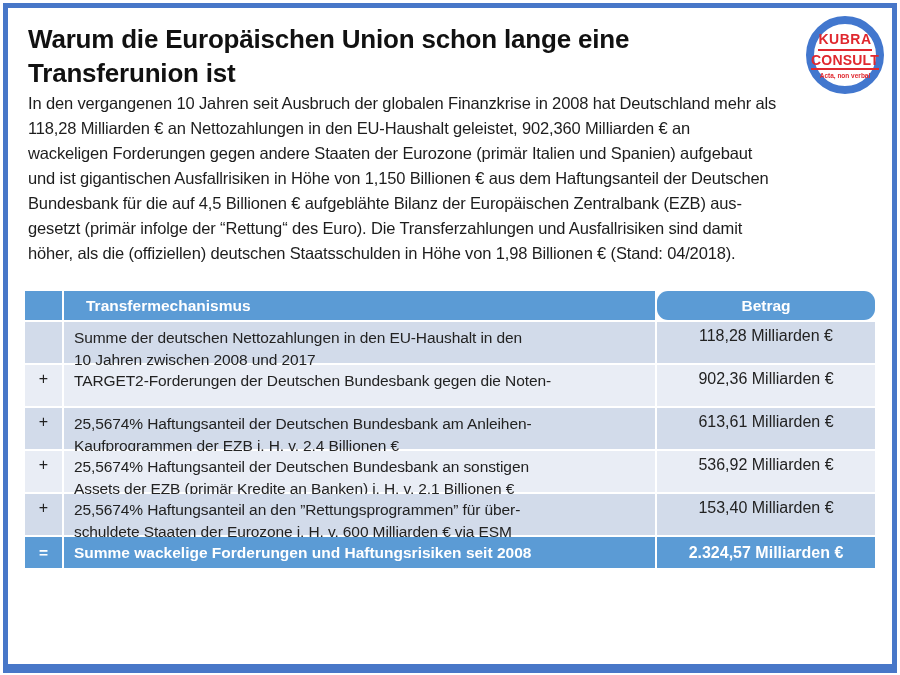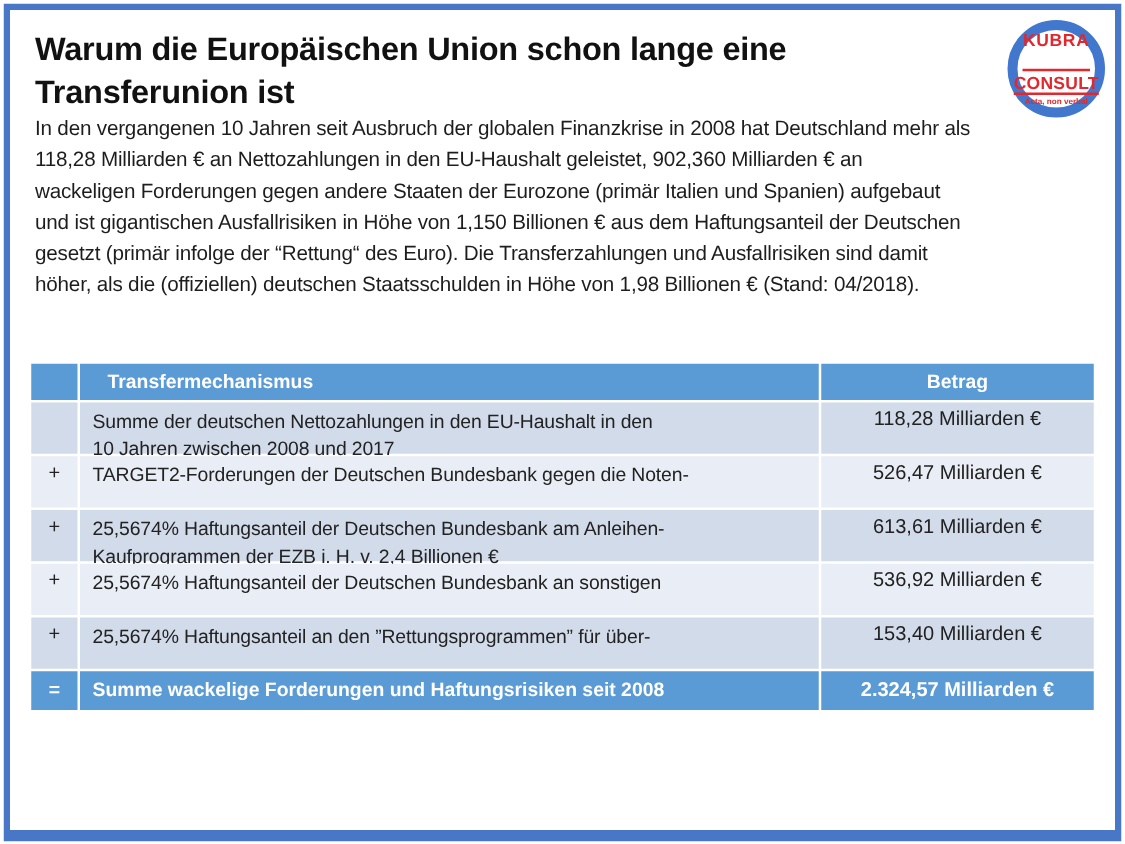--- a/index.html
+++ b/index.html
@@ -10,37 +10,37 @@
 
   
   .title{position:absolute;left:20px;top:14px;width:720px;
     font-size:26px;font-weight:bold;color:#111111;line-height:34px;letter-spacing:-0.2px;}
 
   
   .logo{position:absolute;top:8px;right:8px;width:62px;height:62px;background:#ffffff;
     border:8px solid #4277CE;border-radius:50%;display:flex;align-items:center;justify-content:center;}
   .logo-inner{text-align:center;line-height:1;}
   .logo-word1{font-size:14px;font-weight:bold;color:#E0282E;letter-spacing:0.5px;
-    border-bottom:2px solid #E0282E;display:inline-block;padding-bottom:16px;}
+    border-bottom:2px solid #E0282E;display:inline-block;padding-bottom:3px;}
   .logo-word2{font-size:14px;font-weight:bold;color:#E0282E;letter-spacing:0.2px;
     border-bottom:2px solid #E0282E;display:inline-block;padding-bottom:1px;margin-top:2px;}
   .logo-tagline{font-size:6.5px;font-weight:bold;color:#E0282E;margin-top:3px;white-space:nowrap;}
 
   
   .intro{position:absolute;left:20px;top:83px;width:865px;color:#1d1d1d;}
   .intro-line{font-size:16.5px;line-height:25px;white-space:nowrap;letter-spacing:-0.15px;}
 
   
   .ttable{position:absolute;left:17px;top:283px;width:850px;}
   .trow{display:grid;grid-template-columns:37px 591px 218px;column-gap:2px;margin-bottom:2px;}
   .cell{box-sizing:border-box;}
   .thead .cell{background:#5B9BD5;color:#ffffff;font-weight:bold;font-size:15.5px;
     height:29px;display:flex;align-items:center;}
   .thead .c-mech{padding-left:22px;}
-  .thead .c-amt{justify-content:center;}
+  .thead .c-amt{justify-content:center;border-radius:11px;}
   .drow .cell{height:41px;padding-top:5px;color:#222222;}
   .drow:nth-child(odd) .cell{background:#D2DBEA;}
   .drow:nth-child(even) .cell{background:#E9EDF5;}
   .c-sign{text-align:center;font-size:16px;}
   .c-mech{padding-left:10px;}
   .cell-line{font-size:15.5px;line-height:22px;white-space:nowrap;letter-spacing:-0.1px;}
   .c-amt{text-align:center;font-size:16px;}
   .ttotal .cell{background:#5B9BD5;color:#ffffff;font-weight:bold;font-size:15.5px;
     height:31px;display:flex;align-items:center;}
   .ttotal .c-sign{justify-content:center;}
@@ -64,20 +64,21 @@
         <div><span class="logo-word2">CONSULT</span></div>
         <div class="logo-tagline">Acta, non verbal</div>
       </div>
     </div>
 
     <div class="intro" id="intro">
         <div class="intro-line">In den vergangenen 10 Jahren seit Ausbruch der globalen Finanzkrise in 2008 hat Deutschland mehr als</div>
         <div class="intro-line">118,28 Milliarden € an Nettozahlungen in den EU-Haushalt geleistet, 902,360 Milliarden € an</div>
         <div class="intro-line">wackeligen Forderungen gegen andere Staaten der Eurozone (primär Italien und Spanien) aufgebaut</div>
         <div class="intro-line">und ist gigantischen Ausfallrisiken in Höhe von 1,150 Billionen € aus dem Haftungsanteil der Deutschen</div>
+        <div class="intro-line">Bundesbank für die auf 4,5 Billionen € aufgeblähte Bilanz der Europäischen Zentralbank (EZB) aus-</div>
         <div class="intro-line">gesetzt (primär infolge der “Rettung“ des Euro). Die Transferzahlungen und Ausfallrisiken sind damit</div>
         <div class="intro-line">höher, als die (offiziellen) deutschen Staatsschulden in Höhe von 1,98 Billionen € (Stand: 04/2018).</div>
       </div>
 
     <div class="ttable">
       <div class="trow thead">
         <div class="cell c-sign"></div>
         <div class="cell c-mech">Transfermechanismus</div>
         <div class="cell c-amt">Betrag</div>
       </div>
@@ -88,41 +89,43 @@
               <div class="cell-line">Summe der deutschen Nettozahlungen in den EU-Haushalt in den</div>
               <div class="cell-line">10 Jahren zwischen 2008 und 2017</div>
             </div>
             <div class="cell c-amt">118,28 Milliarden €</div>
           </div>
           <div class="trow drow">
             <div class="cell c-sign">+</div>
             <div class="cell c-mech">
               <div class="cell-line">TARGET2-Forderungen der Deutschen Bundesbank gegen die Noten-</div>
             </div>
-            <div class="cell c-amt">526,47 Milliarden €</div>
+            <div class="cell c-amt">902,36 Milliarden €</div>
           </div>
           <div class="trow drow">
             <div class="cell c-sign">+</div>
             <div class="cell c-mech">
               <div class="cell-line">25,5674% Haftungsanteil der Deutschen Bundesbank am Anleihen-</div>
               <div class="cell-line">Kaufprogrammen der EZB i. H. v. 2,4 Billionen €</div>
             </div>
             <div class="cell c-amt">613,61 Milliarden €</div>
           </div>
           <div class="trow drow">
             <div class="cell c-sign">+</div>
             <div class="cell c-mech">
               <div class="cell-line">25,5674% Haftungsanteil der Deutschen Bundesbank an sonstigen</div>
+              <div class="cell-line">Assets der EZB (primär Kredite an Banken) i. H. v. 2,1 Billionen €</div>
             </div>
             <div class="cell c-amt">536,92 Milliarden €</div>
           </div>
           <div class="trow drow">
             <div class="cell c-sign">+</div>
             <div class="cell c-mech">
               <div class="cell-line">25,5674% Haftungsanteil an den ”Rettungsprogrammen” für über-</div>
+              <div class="cell-line">schuldete Staaten der Eurozone i. H. v. 600 Milliarden € via ESM</div>
             </div>
             <div class="cell c-amt">153,40 Milliarden €</div>
           </div>
         </div>
       <div class="trow ttotal">
         <div class="cell c-sign">=</div>
         <div class="cell c-mech">Summe wackelige Forderungen und Haftungsrisiken seit 2008</div>
         <div class="cell c-amt">2.324,57 Milliarden €</div>
       </div>
     </div>

